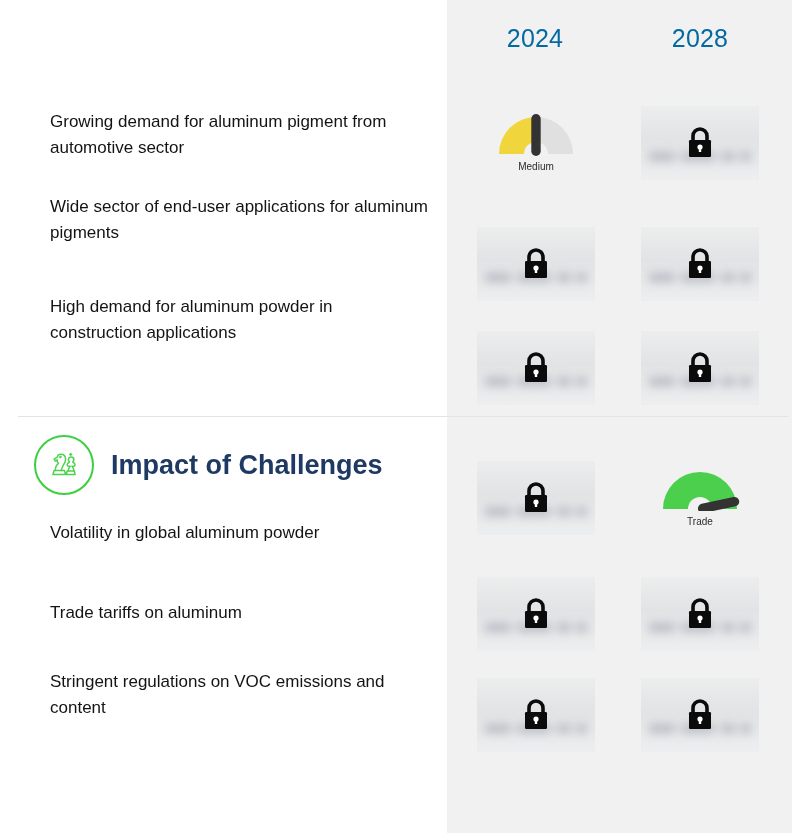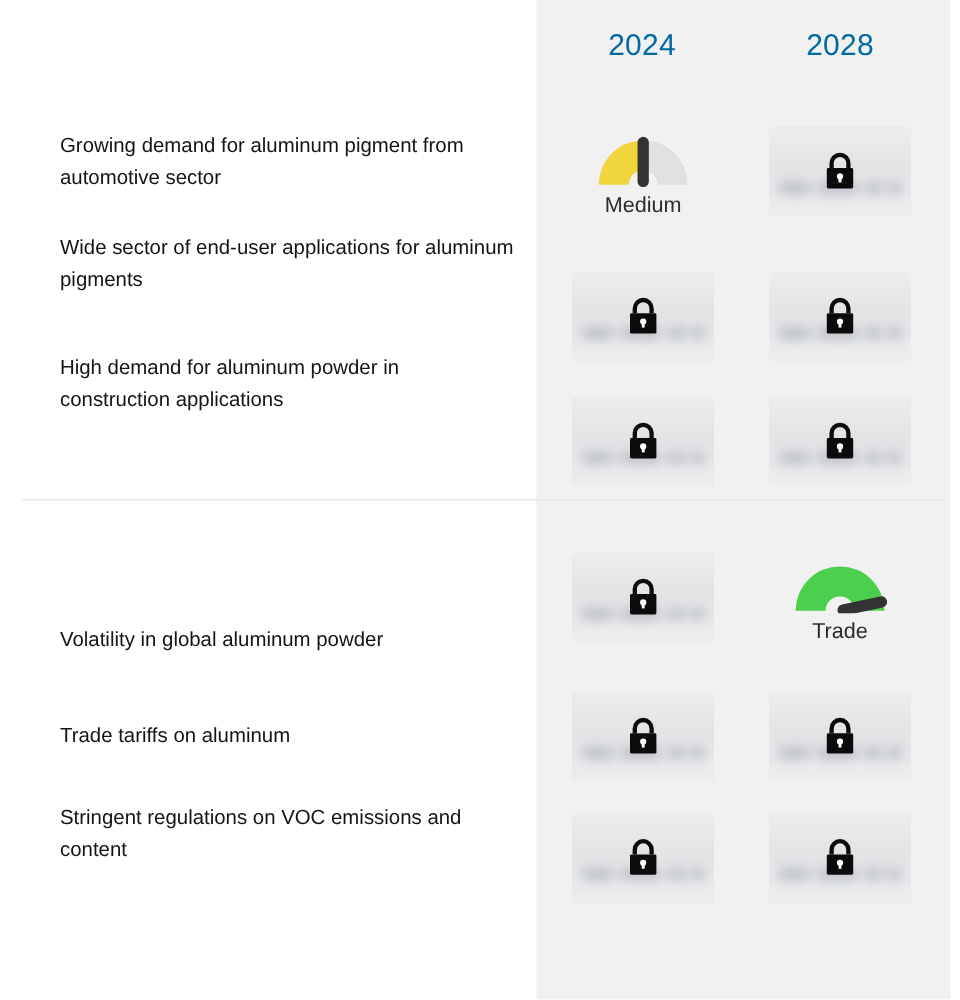--- a/index.html
+++ b/index.html
@@ -89,21 +89,21 @@
     position: absolute; left: 50%; top: 50%;
     transform: translate(-50%,-50%);
     width: 34px; height: 36px;
   }
 
   
   .gauge-wrap { position: relative; width: 118px; height: 74px; }
   .gauge-svg { position: absolute; left: 50%; transform: translateX(-50%); top: 2px; }
   .gauge-label {
     position: absolute; left: 0; right: 0; top: 55px;
-    text-align: center; font-size: 18px; color: #2b2b2b;
+    text-align: center; font-size: 10px; color: #2b2b2b;
   }
 </style>
 </head>
 <body>
 
 <div id="root">
 
   <div class="panel-bg"></div>
   <div class="panel-bg-edge"></div>
 
@@ -210,20 +210,35 @@
         <path d="M10 15v-4a7 7 0 0 1 14 0v4" fill="none" stroke="#0b0b0b" stroke-width="3.6"></path>
         <rect x="6" y="15" width="22" height="17" rx="1.2" fill="#0b0b0b"></rect>
         <circle cx="17" cy="22" r="2.6" fill="#ffffff"></circle>
         <rect x="15.8" y="22" width="2.4" height="5" fill="#ffffff"></rect>
       </svg>
     </div>
   </div>
 
   <div class="divider"></div>
 
+  <div class="sec-title-row challenges">
+    <div class="sec-icon">
+      <svg width="38" height="38" viewBox="0 0 48 48" aria-hidden="true">
+        <g fill="none" stroke="#4ed24e" stroke-width="1.9" stroke-linecap="round" stroke-linejoin="round">
+          <path d="M10 36h16l-1.5-5H11.5z"></path>
+          <path d="M13 31c0-5 1.5-7 4-9 -1.5-1.5-2-3-1.5-4.5l-2.5 1.5 -1.5-2.5 4-2.5c.5-2 2-3.5 4.5-3.5 3.5 0 6 2.5 6 6.5 0 5-4.5 7-5.5 14"></path>
+          <path d="M19.5 13.2a.7.7 0 1 0 .01 0"></path>
+          <path d="M27 36h11l-1-4.5H28z"></path>
+          <path d="M29.5 31.5c0-3.5 1.5-4.5 2.5-6h-2.5c-1 0-1.5-1-1.5-2 0-1.5 1.5-2.5 3-3.5 -1-.8-1.5-1.8-1.5-2.8 0-1.8 1.5-3.2 3.5-3.2s3.5 1.4 3.5 3.2c0 1-.5 2-1.5 2.8 1.5 1 3 2 3 3.5 0 1-.5 2-1.5 2h-2.5c1 1.5 2.5 2.5 2.5 6"></path>
+          <path d="M32.5 11.8v-2.3M31.3 10.6h2.4"></path>
+        </g>
+      </svg>
+    </div>
+    <div class="sec-title">Impact of Challenges</div>
+  </div>
 
   <div class="item" style="top:520px">Volatility in global aluminum powder</div>
   <div class="item" style="top:669px">Stringent regulations on VOC emissions and content</div>
   <div class="item" style="top:600px">Trade tariffs on aluminum</div>
 
   <div class="cell col1" style="top:461px">
     <div class="locked">
       <div class="sheen"></div>
       <div class="blurbg">
         <span class="bar" style="left:8px;  top:46px; width:26px; height:9px;"></span>

